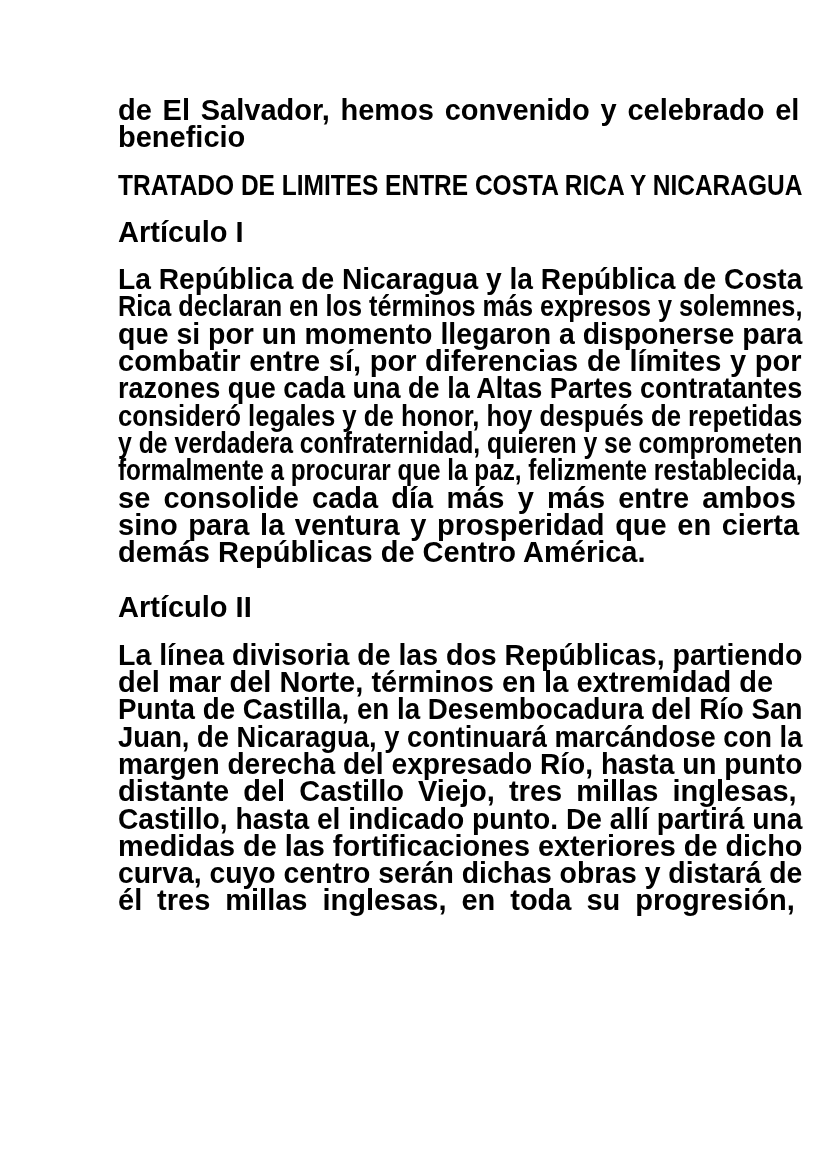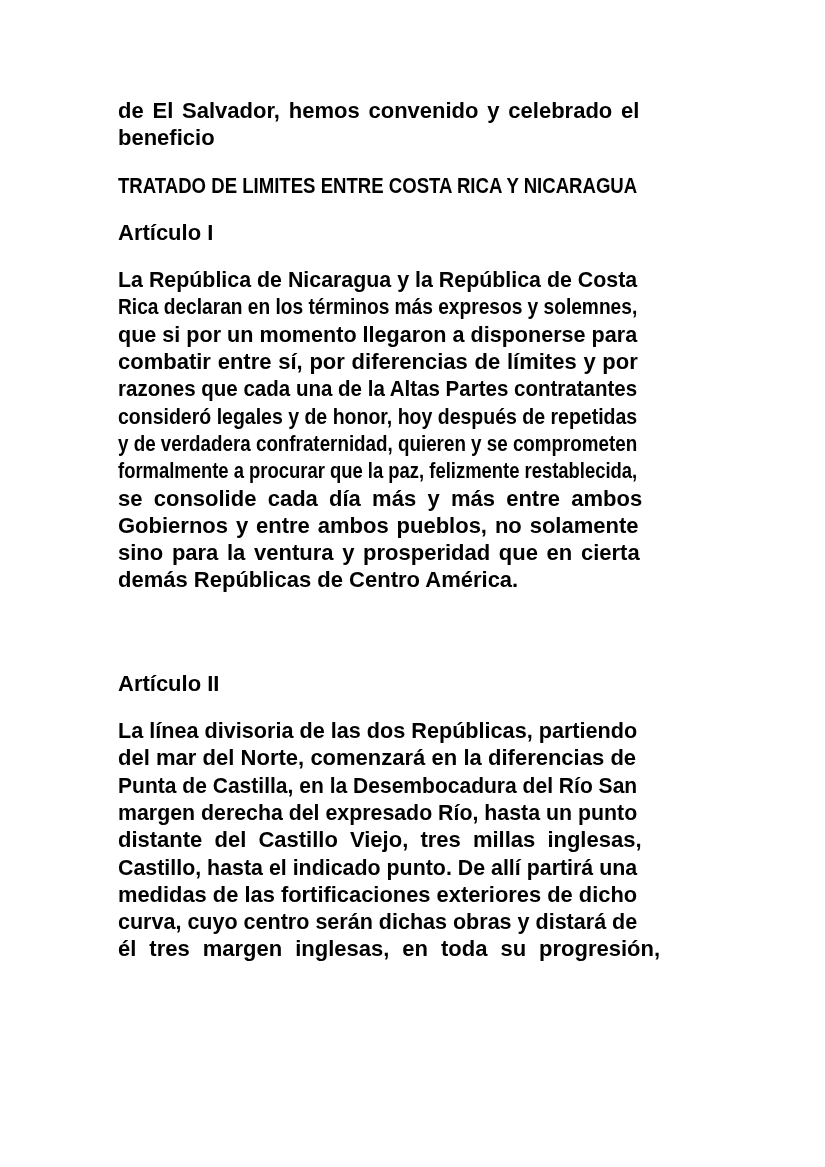--- a/index.html
+++ b/index.html
@@ -15,28 +15,28 @@
     overflow: hidden;
     font-family: "Liberation Sans", sans-serif;
     font-weight: bold;
     color: #000000;
   }
   .content {
     position: absolute;
     left: 118px;
     top: 97px;
     width: 590px;
-    font-size: 22px;
+    font-size: 29px;
     line-height: 27.3px;
   }
   .block {
     margin: 0 0 20px 0;
   }
   .block.extra-space {
-    margin-top: 76px;
+    margin-top: 28px;
   }
   .line {
     white-space: pre;
     overflow: visible;
     height: 27.3px;
   }
   .line > span {
     display: inline-block;
     white-space: pre;
     transform-origin: left center;
@@ -60,32 +60,32 @@
       <div class="block">
         <div class="line"><span style="transform: scaleX(0.971768);">La República de Nicaragua y la República de Costa</span></div>
         <div class="line"><span style="transform: scaleX(0.870086);">Rica declaran en los términos más expresos y solemnes,</span></div>
         <div class="line"><span style="transform: scaleX(0.980856);">que si por un momento llegaron a disponerse para</span></div>
         <div class="line"><span style="word-spacing: 0.636719px;">combatir entre sí, por diferencias de límites y por</span></div>
         <div class="line"><span style="transform: scaleX(0.932599);">razones que cada una de la Altas Partes contratantes</span></div>
         <div class="line"><span style="transform: scaleX(0.886572);">consideró legales y de honor, hoy después de repetidas</span></div>
         <div class="line"><span style="transform: scaleX(0.854434);">y de verdadera confraternidad, quieren y se comprometen</span></div>
         <div class="line"><span style="transform: scaleX(0.837585);">formalmente a procurar que la paz, felizmente restablecida,</span></div>
         <div class="line"><span style="word-spacing: 5.14258px;">se consolide cada día más y más entre ambos</span></div>
-        <div class="line"><span style="word-spacing: 1.78385px;">Gobiernos y entre ambos pueblos, no solamente</span></div>
         <div class="line"><span style="word-spacing: 2.54492px;">sino para la ventura y prosperidad que en cierta</span></div>
         <div class="line"><span>demás Repúblicas de Centro América.</span></div>
       </div>
       <div class="block extra-space">
         <div class="line"><span>Artículo II</span></div>
       </div>
       <div class="block">
         <div class="line"><span style="transform: scaleX(0.983052);">La línea divisoria de las dos Repúblicas, partiendo</span></div>
-        <div class="line"><span style="word-spacing: 0.111328px;">del mar del Norte, comenzará en la diferencias de</span></div>
+        <div class="line"><span style="word-spacing: 0.111328px;">del mar del Norte, términos en la extremidad de</span></div>
         <div class="line"><span style="transform: scaleX(0.956458);">Punta de Castilla, en la Desembocadura del Río San</span></div>
+        <div class="line"><span style="transform: scaleX(0.94367);">Juan, de Nicaragua, y continuará marcándose con la</span></div>
         <div class="line"><span style="transform: scaleX(0.969622);">margen derecha del expresado Río, hasta un punto</span></div>
         <div class="line"><span style="word-spacing: 6.01562px;">distante del Castillo Viejo, tres millas inglesas,</span></div>
         <div class="line"><span style="transform: scaleX(0.971893);">Castillo, hasta el indicado punto. De allí partirá una</span></div>
         <div class="line"><span style="transform: scaleX(0.994496);">medidas de las fortificaciones exteriores de dicho</span></div>
         <div class="line"><span style="transform: scaleX(0.97839);">curva, cuyo centro serán dichas obras y distará de</span></div>
-        <div class="line"><span style="word-spacing: 6.87946px;">él tres margen inglesas, en toda su progresión,</span></div>
+        <div class="line"><span style="word-spacing: 6.87946px;">él tres millas inglesas, en toda su progresión,</span></div>
       </div>
     </div>
 </div>
 
 </body></html>

